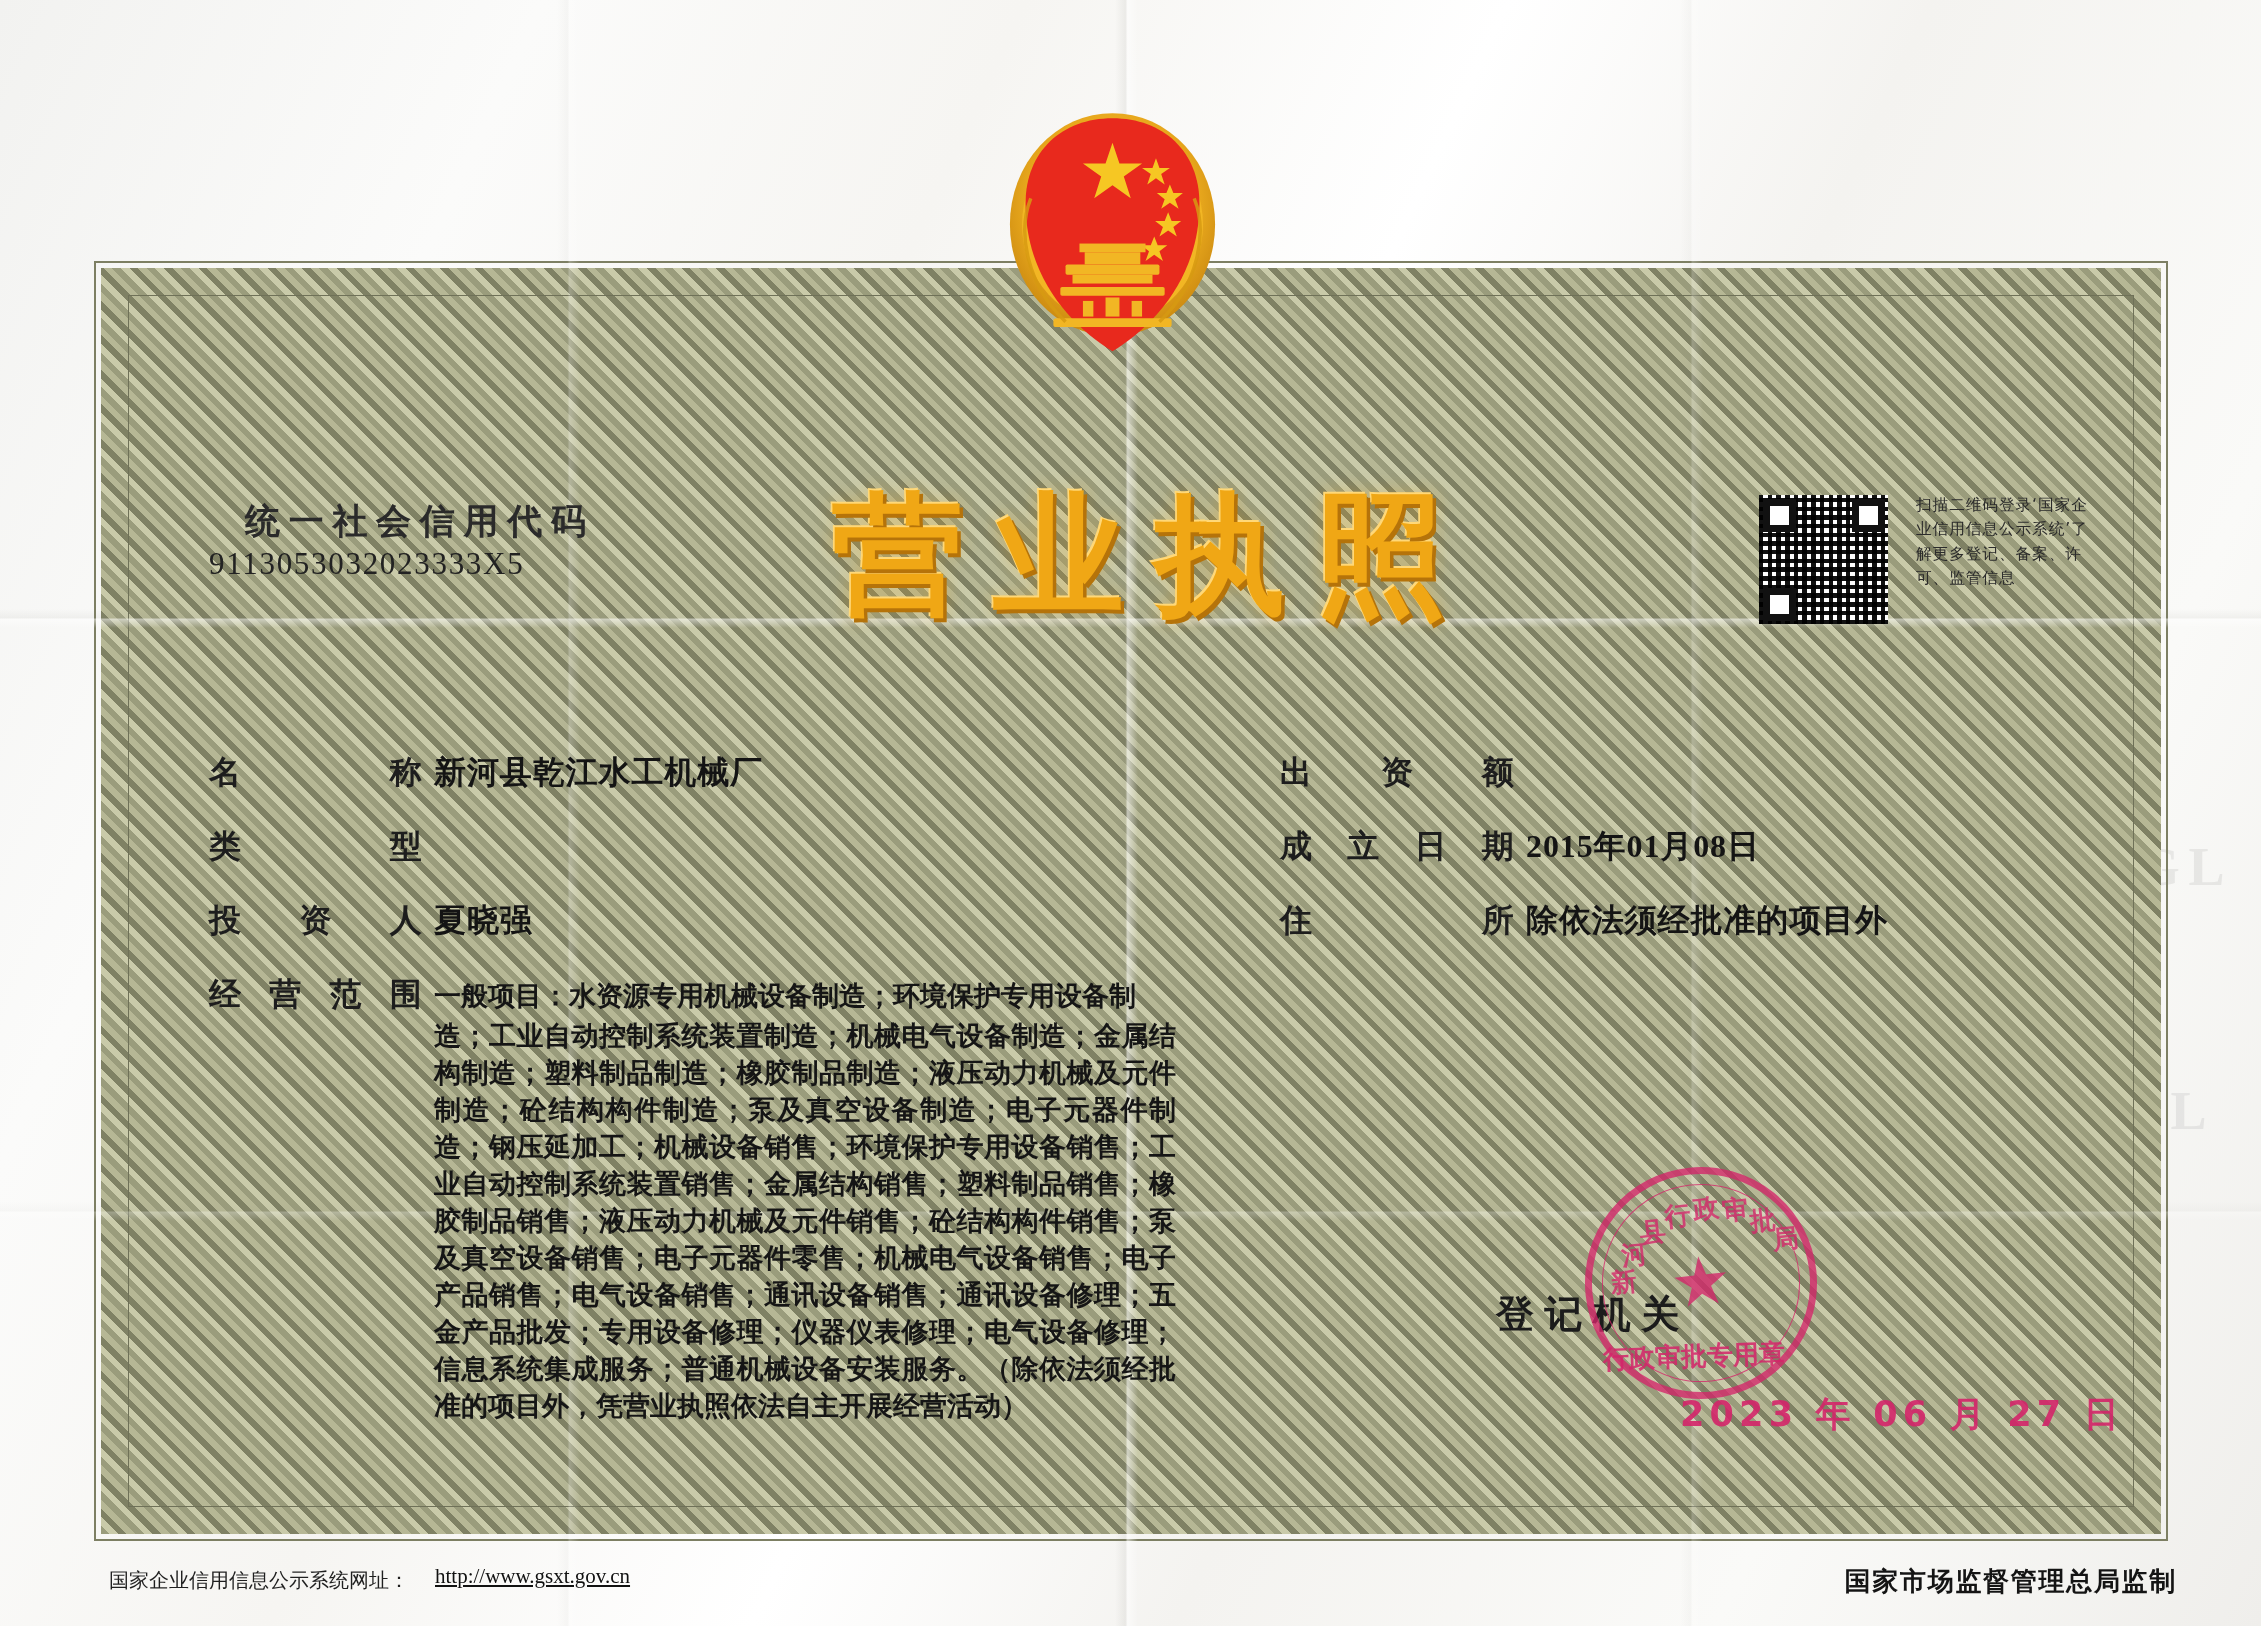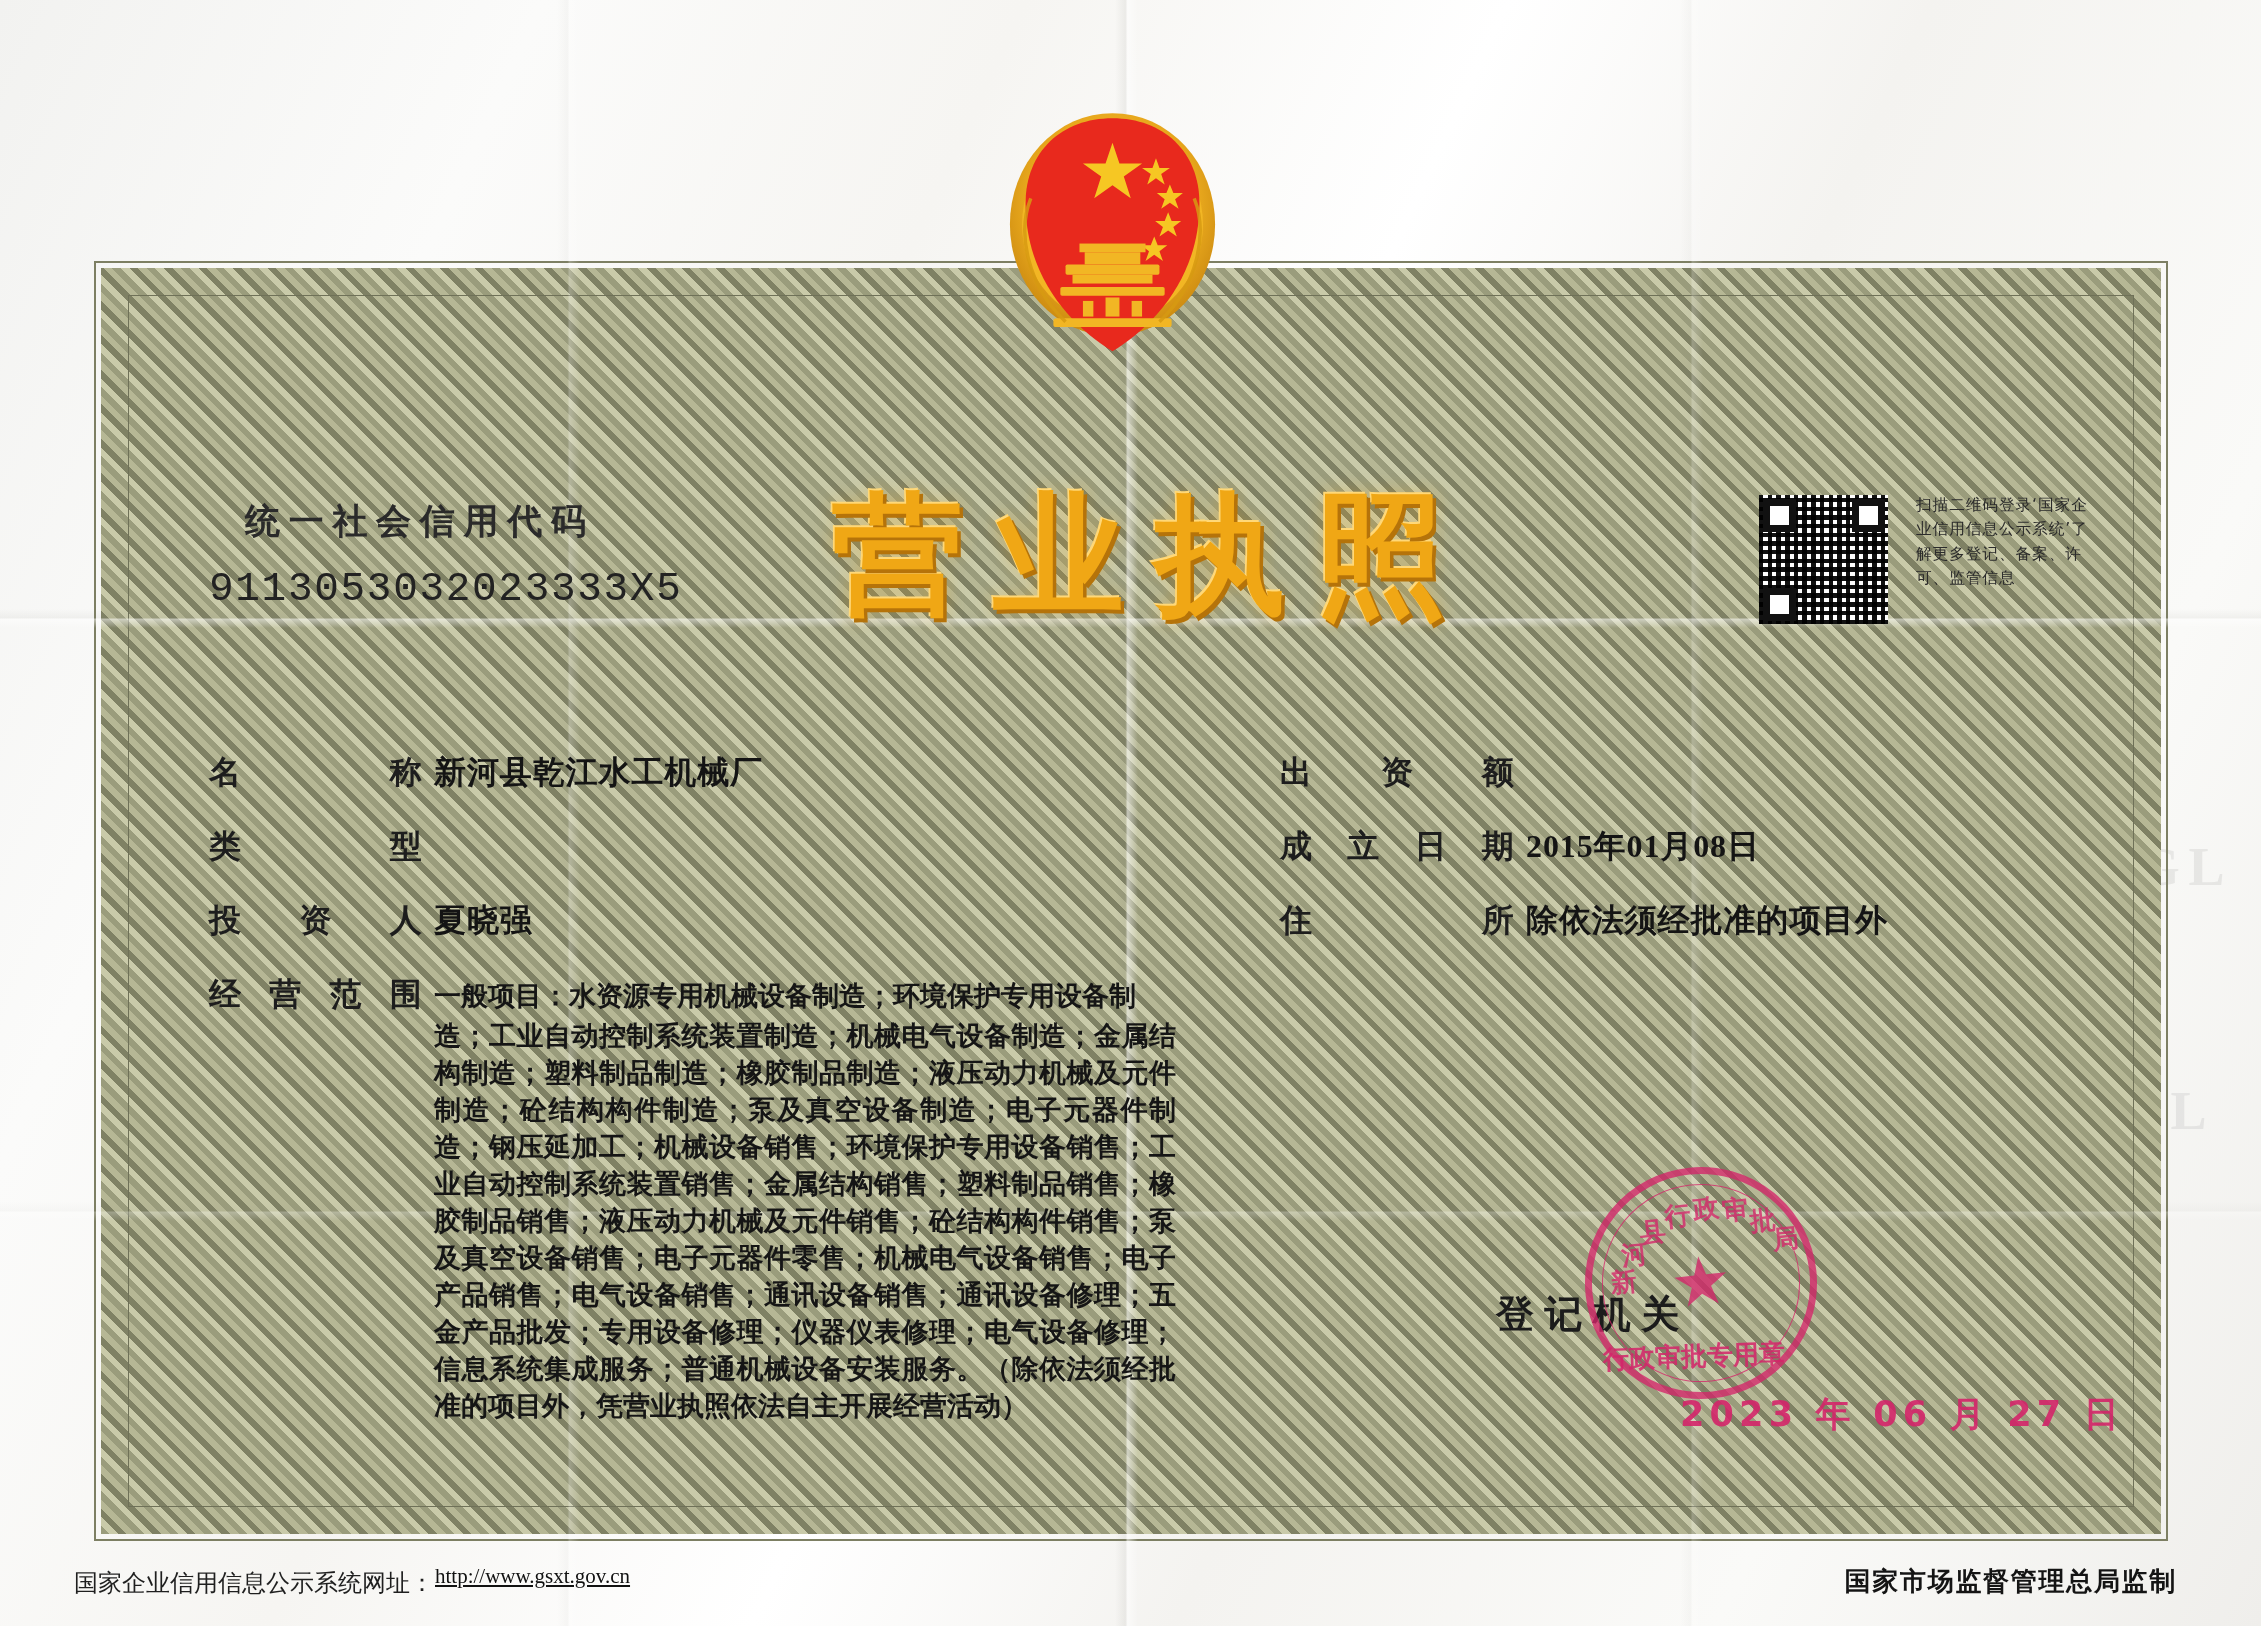--- a/index.html
+++ b/index.html
@@ -137,23 +137,23 @@
   }
   #code-label {
     font-family: "DejaVu Sans", sans-serif;
     font-size: 35px;
     font-weight: 700;
     letter-spacing: 8.7px;
     color: #2a2a2a;
     margin-left: 36px;
   }
   #code-value {
-    margin-top: 21px;
-    font-family: Liberation Mono, monospace;
-    font-size: 41px;
+    margin-top: 1px;
+    font-family: Liberation Serif, serif;
+    font-size: 31px;
     letter-spacing: 1.7px;
     color: #222;
   }
 
   
   #qr-box {
     position: absolute;
     left: 1759px;
     top: 495px;
     width: 129px;
@@ -319,24 +319,24 @@
     font-size: 35px;
     font-weight: 700;
     color: #d4256a;
     letter-spacing: 5.2px;
     opacity: .9;
   }
 
   
   #footer-left {
     position: absolute;
-    left: 74px;
+    left: 109px;
     top: 1567px;
     font-family: "DejaVu Sans", sans-serif;
-    font-size: 24px;
+    font-size: 20px;
     color: #1f1f1f;
   }
   #footer-url {
     position: absolute;
     left: 435px;
     top: 1564px;
     font-family: "Liberation Serif", serif;
     font-size: 21px;
     color: #111;
     text-decoration: underline;

